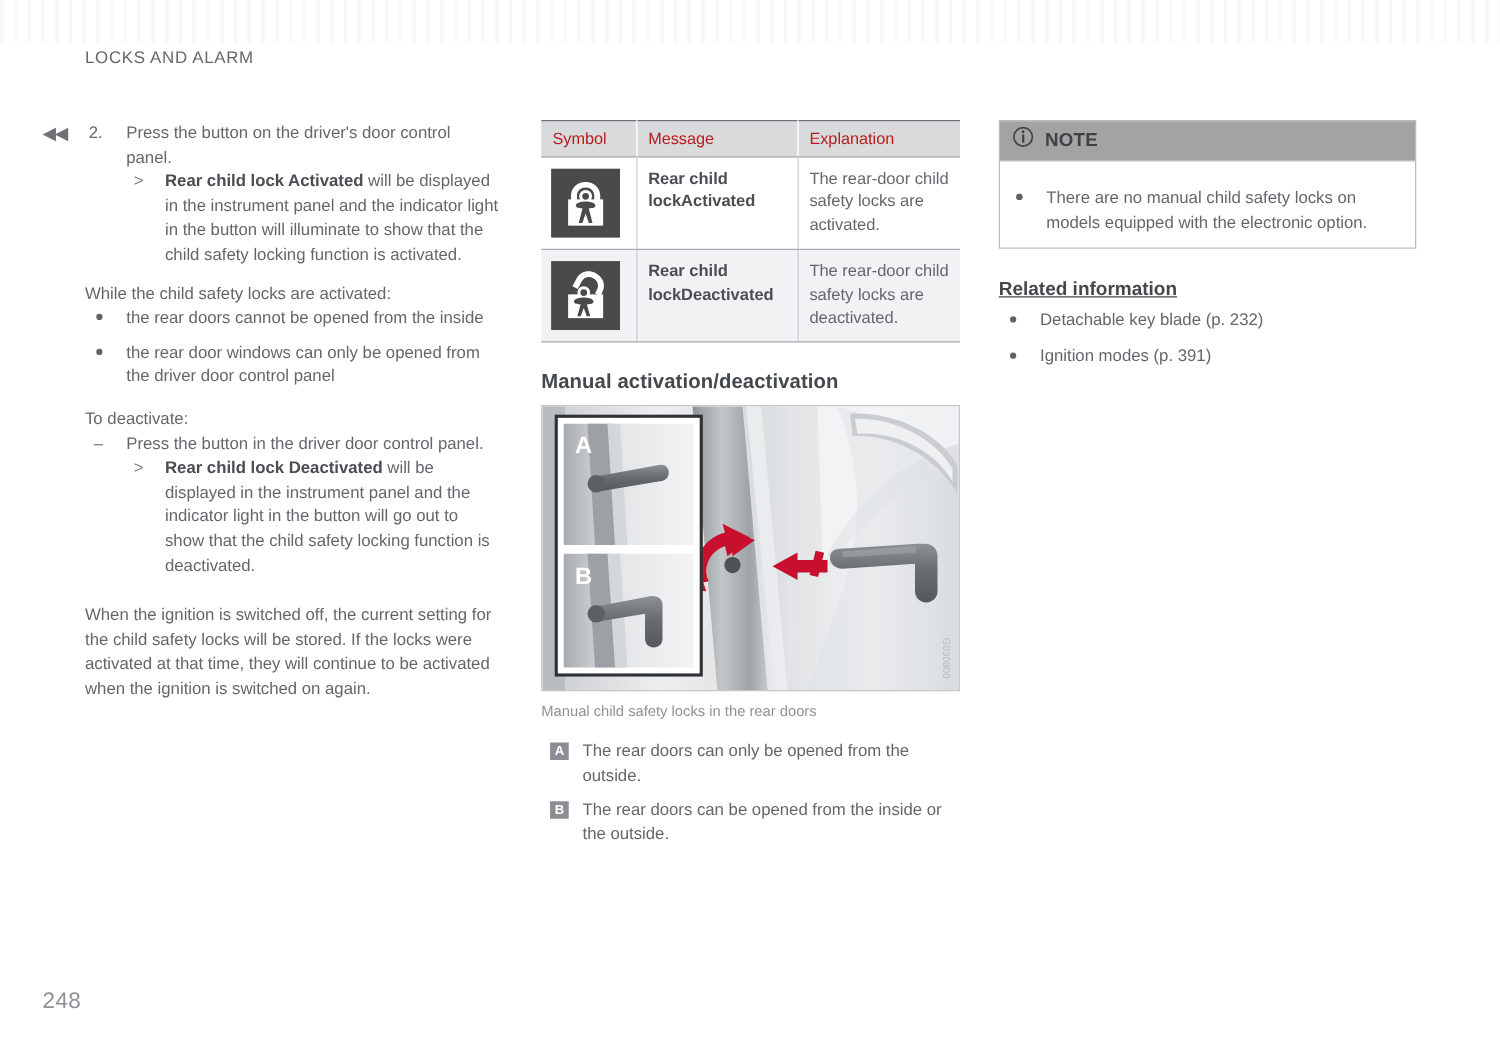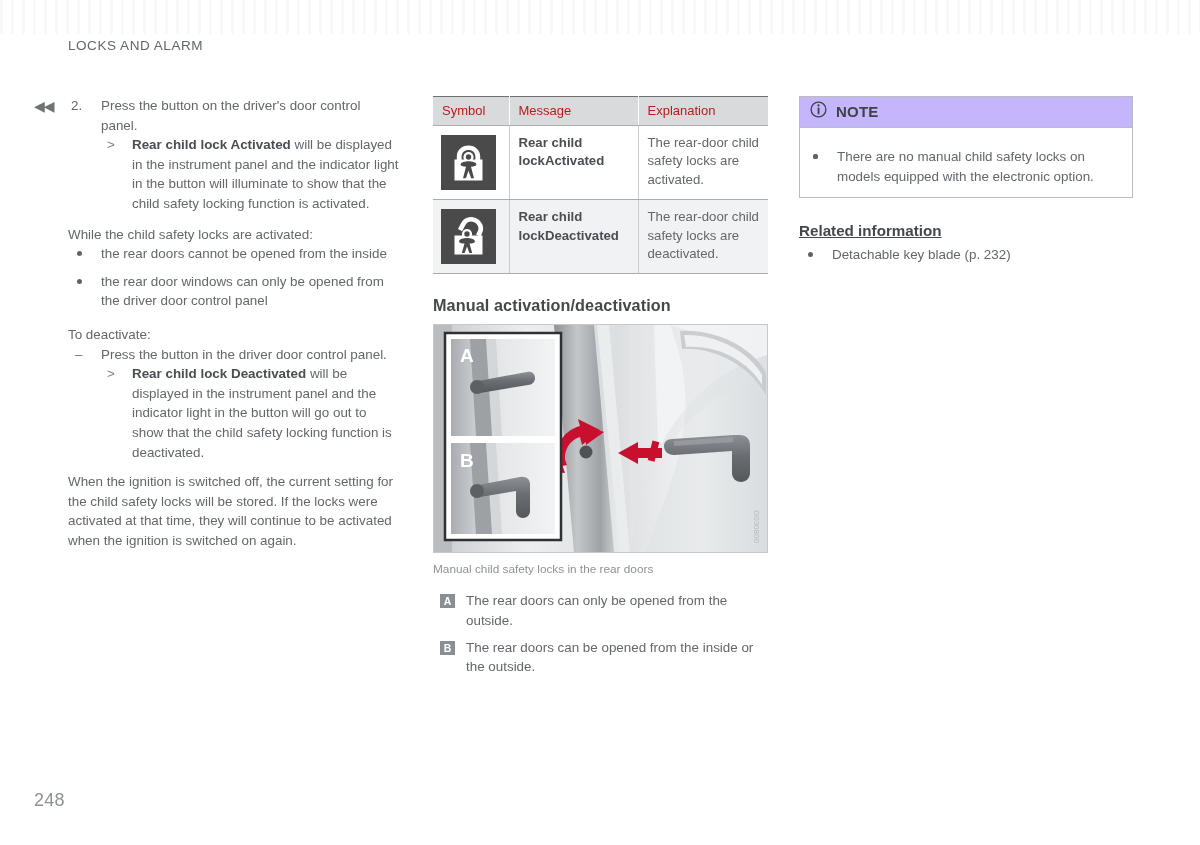--- a/index.html
+++ b/index.html
@@ -256,21 +256,21 @@
   .chiplist > li .chip { position: absolute; left: 7px; top: 0; margin-top: 3px; }
 
   
   .note {
     width: 332px;
     border: 1px solid #b9bcc0;
     background: #ffffff;
     margin-bottom: 24px;
   }
   .note-head {
-    background: #c4b5fd;
+    background: #a3a3a3;
     border-bottom: 1px solid #b9bcc0;
     display: flex;
     align-items: center;
     gap: 9px;
     padding: 4px 10px 5px 10px;
   }
   .note-title {
     font-size: 15px;
     font-weight: 700;
     color: #3e4246;
@@ -366,21 +366,21 @@
         <span>Press the button in the driver door control panel.</span>
         <ul class="resultlist">
           <li>
             <span class="gt">&gt;</span>
             <b>Rear child lock Deactivated</b><span> will be displayed in the instrument panel and the indicator light in the button will go out to show that the child safety locking function is deactivated.</span>
           </li>
         </ul>
       </li>
     </ul>
 
-    <p class="body" style="margin-top:10px;">When the ignition is switched off, the current setting for the child safety locks will be stored. If the locks were activated at that time, they will continue to be activated when the ignition is switched on again.</p>
+    <p class="body" style="margin-top:20px;">When the ignition is switched off, the current setting for the child safety locks will be stored. If the locks were activated at that time, they will continue to be activated when the ignition is switched on again.</p>
   </div>
 
   <div class="col col-mid">
 
     <table class="msg-table">
       <colgroup>
         <col class="col-sym">
           <col class="col-msg">
           <col class="col-exp">
       </colgroup>
@@ -572,16 +572,20 @@
         </ul>
       </div>
     </div>
 
     <h3 class="related">Related information</h3>
     <ul class="related-list">
       <li>
         <span class="dot"></span>
         <span>Detachable key blade (p. 232)</span>
       </li>
+      <li>
+        <span class="dot"></span>
+        <span>Ignition modes (p. 391)</span>
+      </li>
     </ul>
   </div>
 
 </div>
 
 </body></html>

